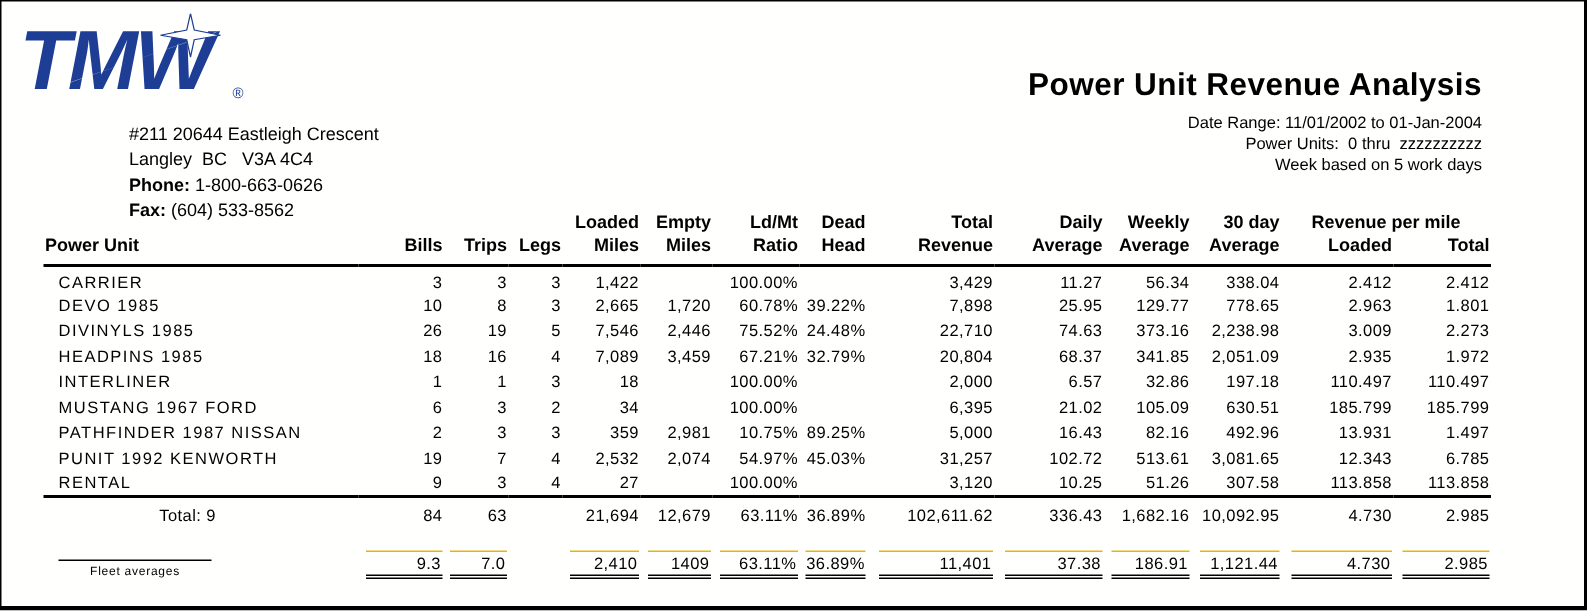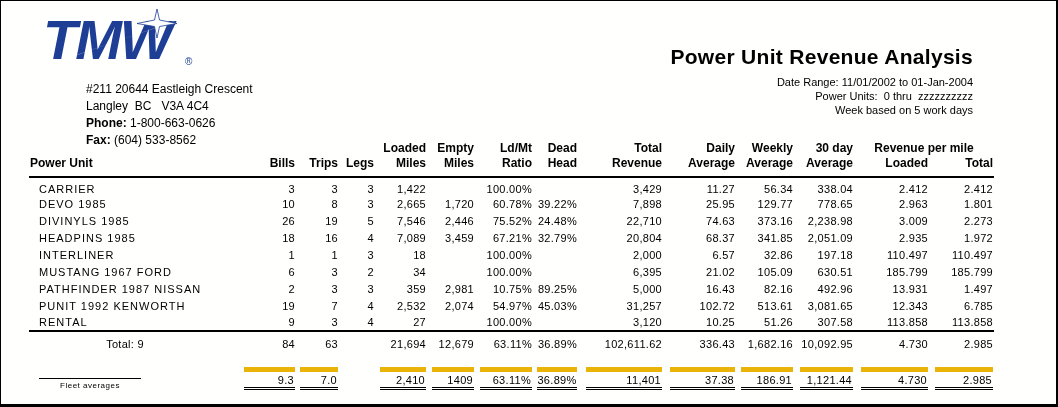--- a/index.html
+++ b/index.html
@@ -11,37 +11,37 @@
     border: 1px solid #000;
     border-right-width: 2px;
     border-bottom-width: 3px;
     font-family: "Liberation Sans", "DejaVu Sans", sans-serif;
     color: #000;
     overflow: hidden;
     --logo-blue: #1d3e94;
   }
 
   
-  .logo-block { position: absolute; left: 44px; top: 8px; width: 170px; }
+  .logo-block { position: absolute; left: 14px; top: 8px; width: 170px; }
   .logo-ink { color: var(--logo-blue); }
   .logo-systems {
     margin-top: 2px;
     font-size: 14px; font-weight: bold;
     letter-spacing: 12px;
     color: var(--logo-blue);
     white-space: pre;
   }
 
   
   .address-block { position: absolute; left: 85px; top: 80px; font-size: 12px; line-height: 17px; }
   .address-block .line { white-space: pre; }
   .bold { font-weight: bold; }
 
   
-  .report-header { position: absolute; right: 83px; top: 44px; text-align: right; }
+  .report-header { position: absolute; right: 68px; top: 44px; text-align: right; }
   .report-title { font-size: 21px; font-weight: bold; letter-spacing: 0.3px; margin: 0 0 6px 0; }
   .report-meta { font-size: 11px; line-height: 14px; white-space: pre; }
 
   
   .table-wrap { position: absolute; left: 28px; top: 138px; }
   table.report {
     border-collapse: collapse; table-layout: fixed;
     width: 965px; font-size: 11px;
   }
   thead th { font-size: 12px; font-weight: bold; padding: 0 1px; vertical-align: bottom; }
@@ -62,21 +62,21 @@
   tr.fleet-row td { padding-top: 14px; vertical-align: bottom; }
   td.fleet-label-cell { text-align: right; padding-right: 98px; }
   .fleet-label {
     display: inline-block; width: 102px; text-align: center;
     border-top: 1px solid #000; padding-top: 2px;
     font-size: 8px; letter-spacing: 0.5px;
   }
   span.acct {
     display: inline-block; width: 92%;
     text-align: right;
-    border-top: 5px solid #eab308;
+    border-top: 1px solid #eab308;
     border-bottom: 3px double #000;
     padding: 2px 1px 1px 0;
   }
 </style>
 </head>
 <body>
 
 <div class="page" style="--logo-blue: #1d3e94;">
 
   <div class="logo-block">

